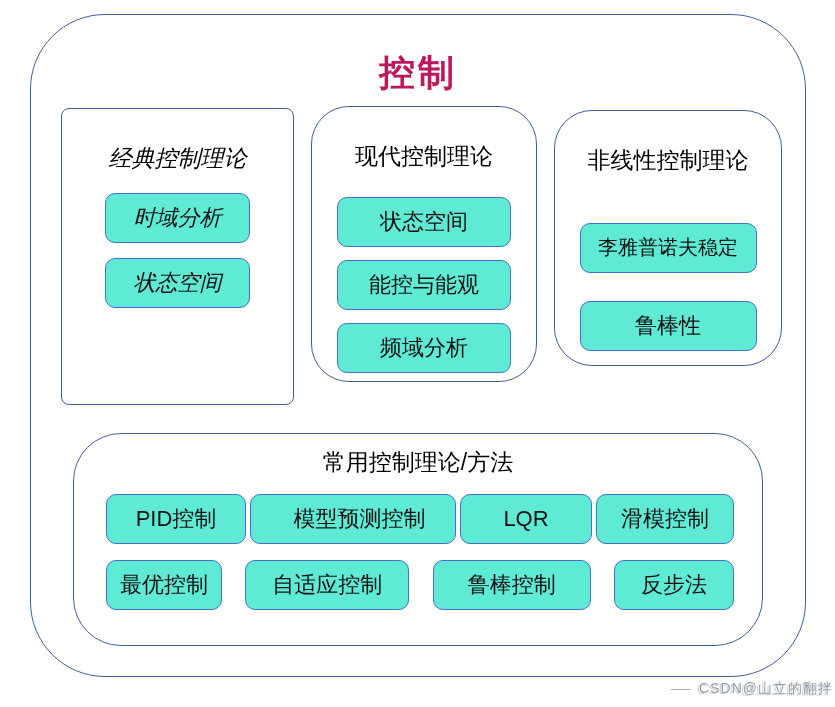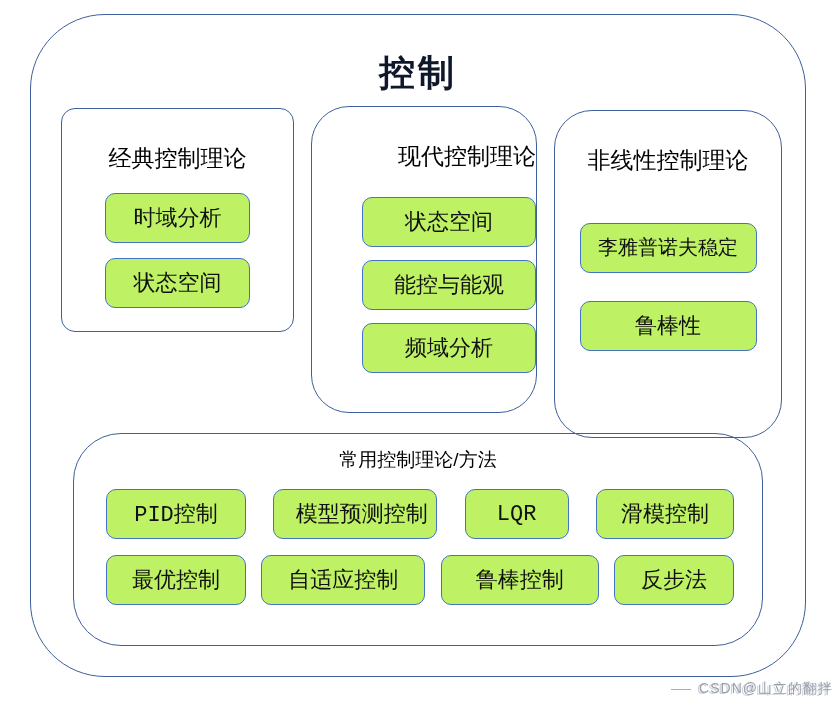--- a/index.html
+++ b/index.html
@@ -26,52 +26,52 @@
     border: 1.5px solid var(--container-border);
     border-radius: 75px;
   }
 
   .diagram-title {
     margin-top: 34px;
     text-align: center;
     font-size: 36px;
     font-weight: 700;
     letter-spacing: 3px;
-    color: #0f172a;
+    color: #be185d;
   }
 
   .group {
     position: absolute;
     border: 1.5px solid var(--container-border);
     display: flex;
     flex-direction: column;
     align-items: center;
   }
-  .g1 { left: 30px;  top: 93px; width: 233px; height: 224px; border-radius: 14px; }
-  .g2 { left: 280px; top: 91px; width: 226px; height: 307px; border-radius: 38px; align-items: flex-end; }
-  .g3 { left: 523px; top: 95px; width: 228px; height: 328px; border-radius: 38px; }
+  .g1 { left: 30px;  top: 93px; width: 233px; height: 297px; border-radius: 8px; font-style: italic; }
+  .g2 { left: 280px; top: 91px; width: 226px; height: 276px; border-radius: 38px; }
+  .g3 { left: 523px; top: 95px; width: 228px; height: 256px; border-radius: 38px; }
 
   .group-title {
     margin-top: 36px;
     font-size: 23px;
     line-height: 1.2;
     color: #000;
     white-space: nowrap;
   }
 
   .item {
     display: flex;
     align-items: center;
     justify-content: center;
     height: 50px;
     border: 1.5px solid var(--item-border);
     border-radius: 10px;
     font-size: 22px;
     white-space: nowrap;
-    background: #bef264;
+    background: #5eead4;
   }
   .g1 .item { width: 145px; margin-top: 15px; }
   .g1 .item.first { margin-top: 20px; }
   .g2 .item { width: 174px; margin-top: 13px; }
   .g2 .item.first { margin-top: 26px; }
   .g3 .item { width: 177px; margin-top: 28px; }
   .g3 .item.first { margin-top: 48px; }
   .item.small-text { font-size: 20px; }
 
   .bottom-group {
@@ -79,38 +79,37 @@
     left: 42px; top: 418px;
     width: 690px; height: 213px;
     border: 1.5px solid var(--container-border);
     border-radius: 48px;
     display: flex;
     flex-direction: column;
     align-items: center;
   }
   .bottom-title {
     margin-top: 13px;
-    font-size: 19px;
+    font-size: 23px;
     color: #000;
     white-space: nowrap;
   }
   .brow {
     width: 100%;
     display: flex;
     justify-content: space-between;
     padding: 0 28px 0 32px;
     margin-top: 16px;
-    font-family: Liberation Mono, monospace;
   }
   .brow .item { margin: 0; }
   .bw1 { width: 140px; }
-  .bw2 { width: 164px; padding-left: 13px; }
-  .bw3 { width: 104px; }
+  .bw2 { width: 206px; padding-left: 13px; }
+  .bw3 { width: 132px; }
   .bw4 { width: 138px; }
-  .bw5 { width: 140px; }
+  .bw5 { width: 116px; }
   .bw6 { width: 164px; }
   .bw7 { width: 158px; }
   .bw8 { width: 120px; }
 
   .watermark {
     position: absolute;
     right: 2px; top: 680px;
     font-size: 14px;
     color: var(--watermark-text);
     letter-spacing: 1px;

